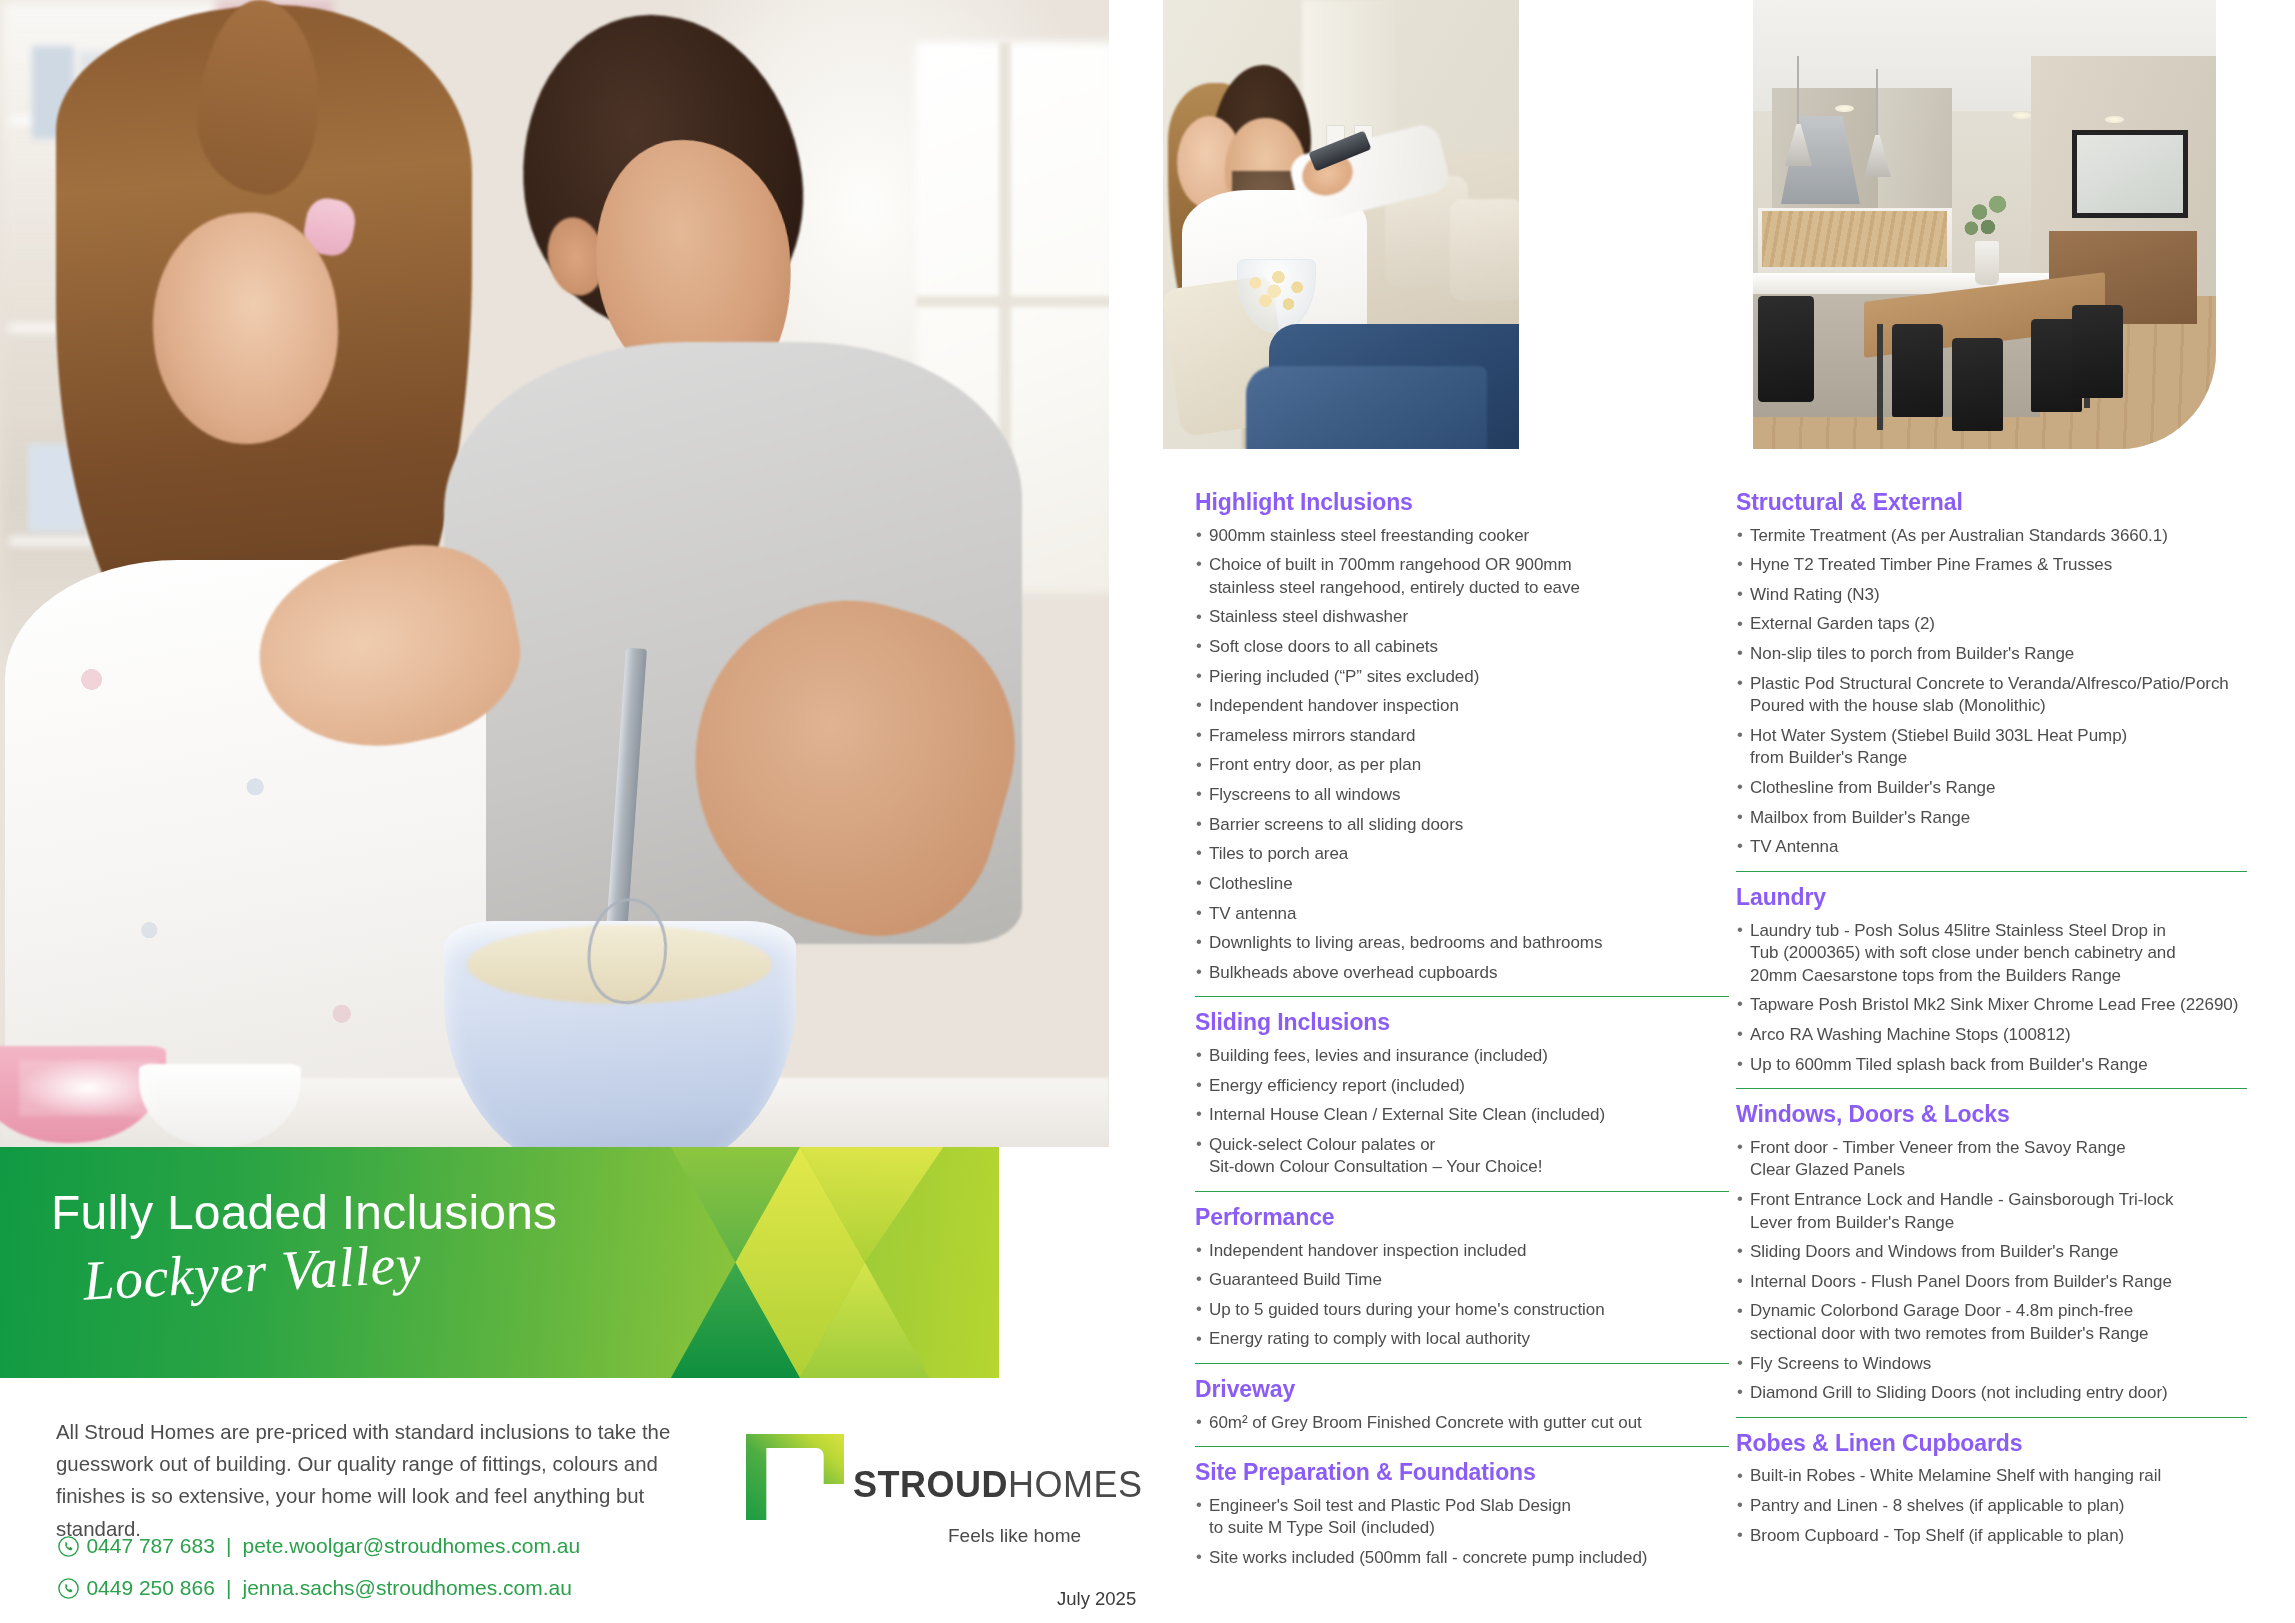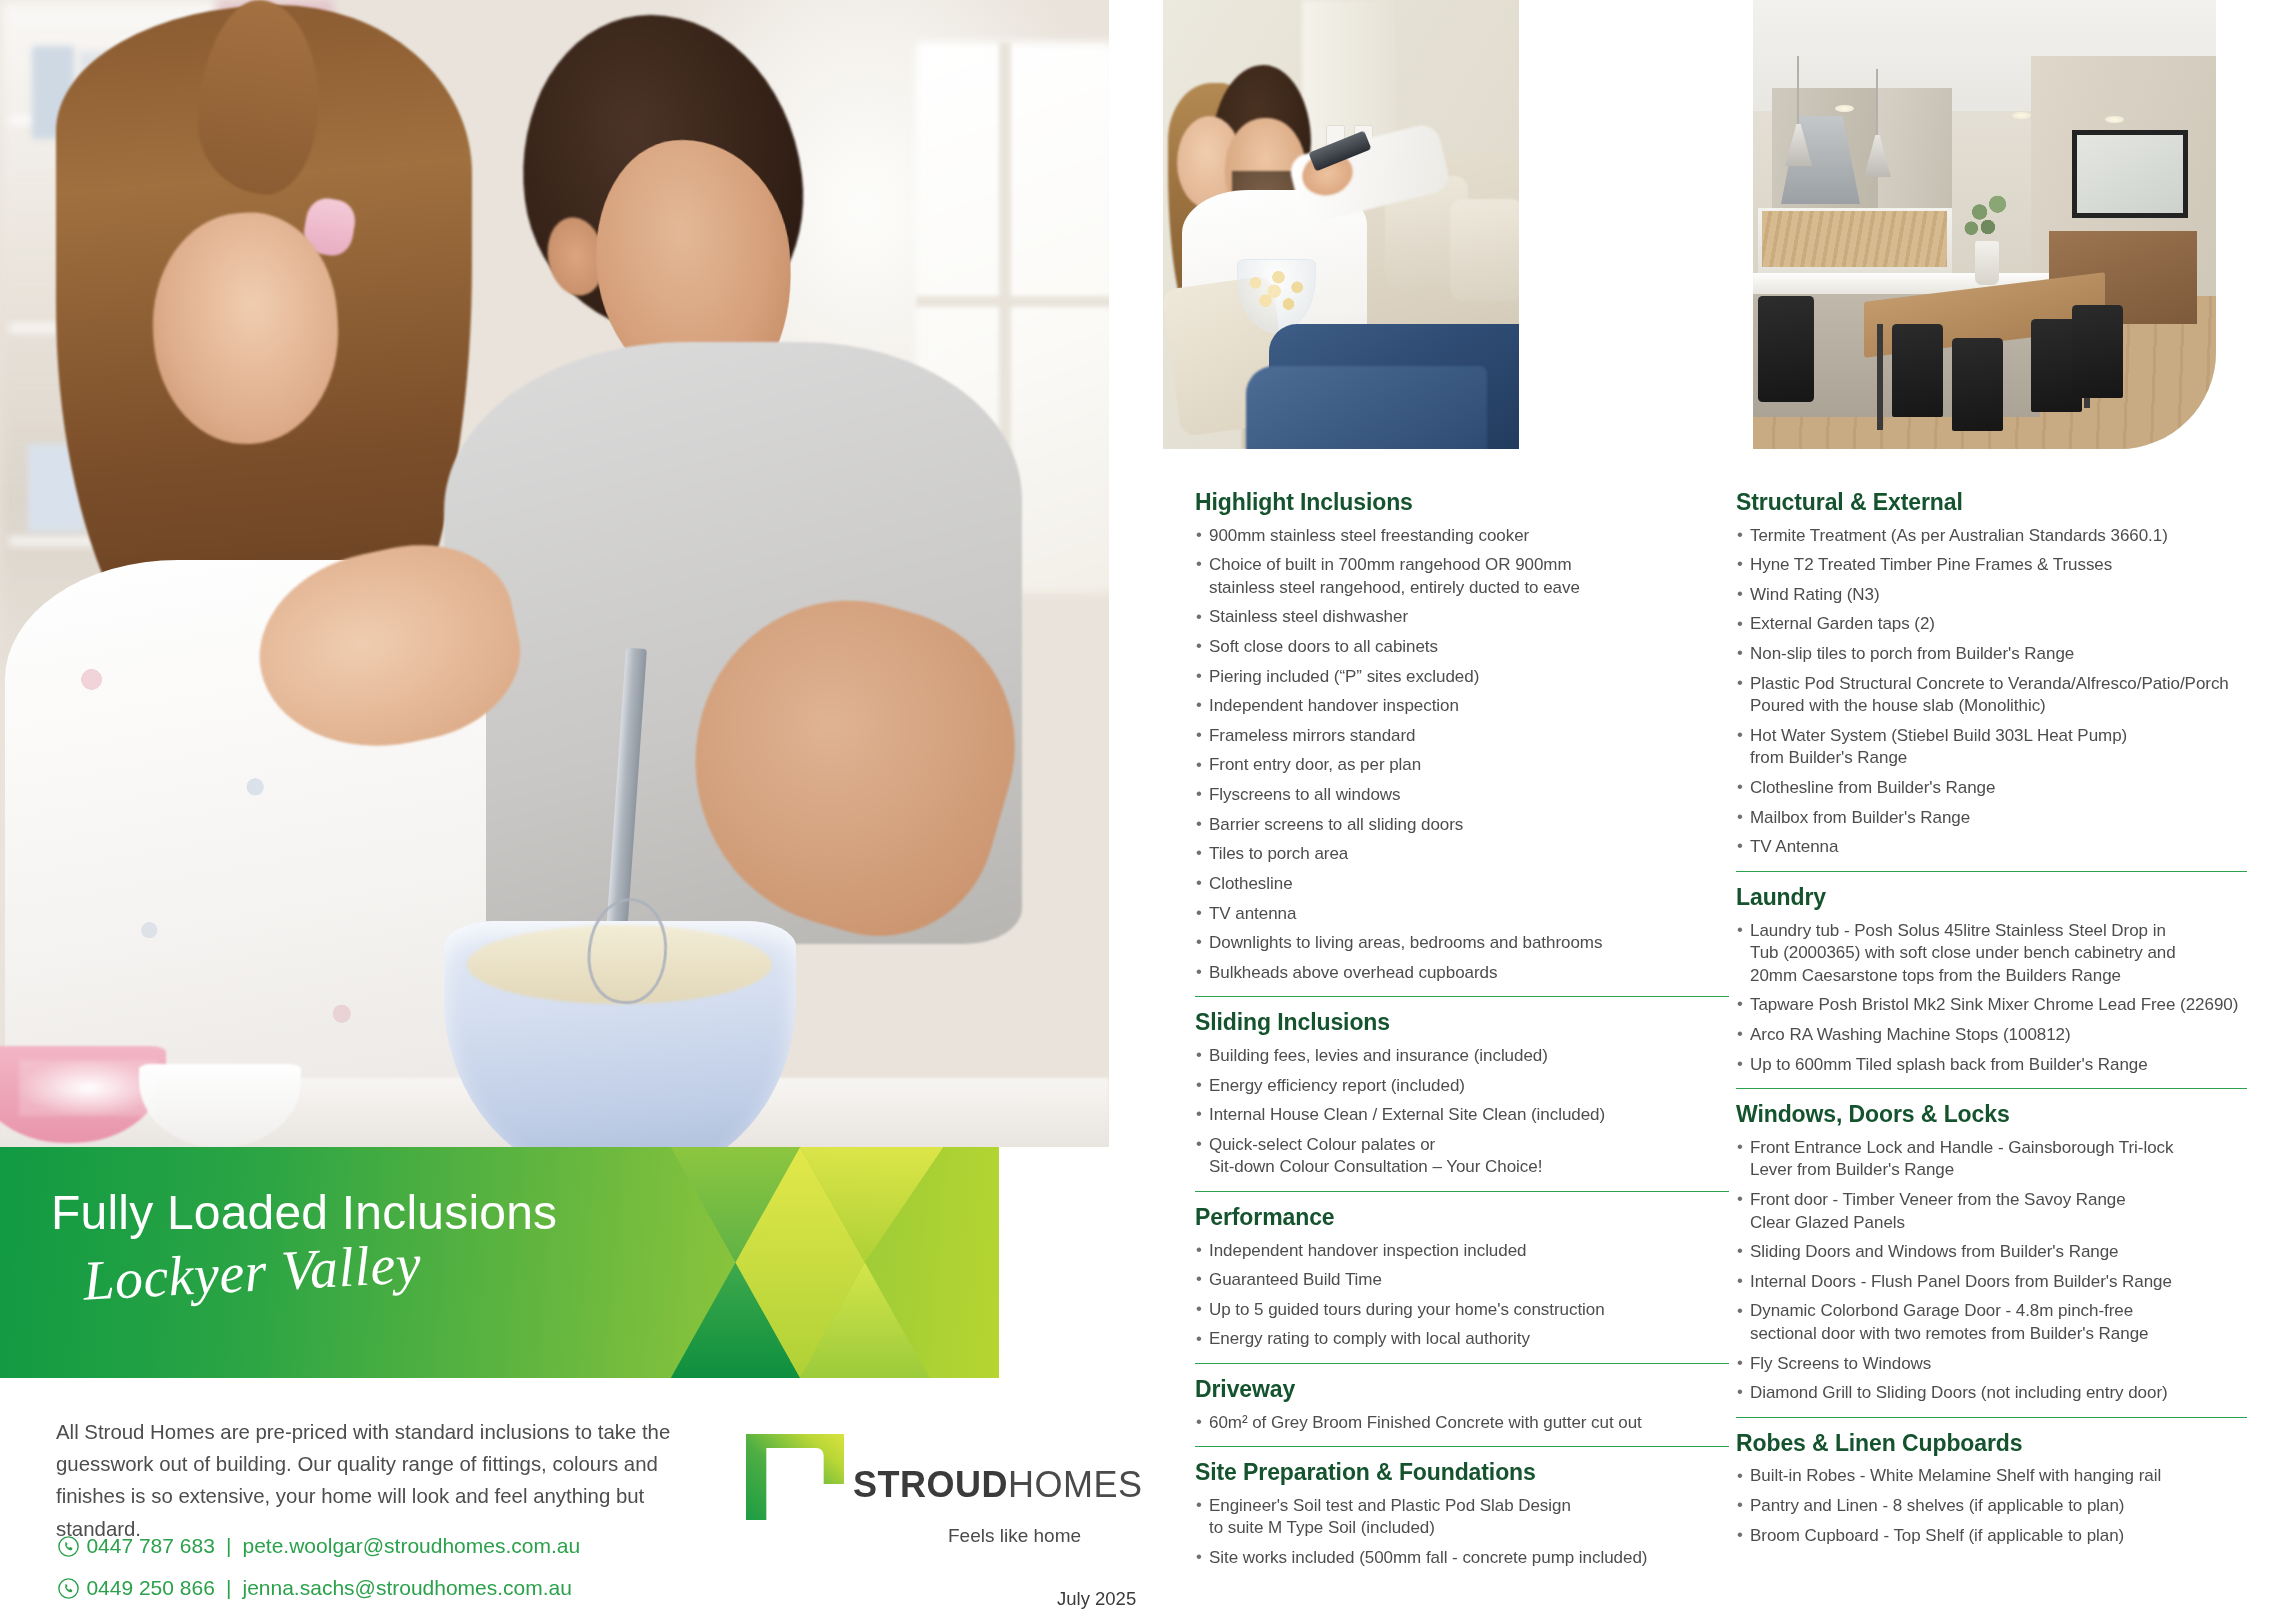--- a/index.html
+++ b/index.html
@@ -418,21 +418,21 @@
   .logo-word span { color:#4a4a4a; font-weight:400; }
   .logo-tag { position:absolute; left:202px; top:91px; font-size:19px; color:#4a4a4a; }
   .datestamp { position:absolute; left:1057px; top:1588px; font-size:18.5px; color:#3a3a3a; }
 
   
   .col { position:absolute; top:490px; }
   .col-mid { left:1195px; width:534px; }
   .col-right { left:1736px; width:511px; }
 
   .sec-title {
-    color:#14532d; font-size:23px; font-weight:700; line-height:1.1;
+    color:#8b5cf6; font-size:23px; font-weight:700; line-height:1.1;
     margin-bottom:9.3px; letter-spacing:-0.1px;
   }
   ul.items { list-style:none; }
   ul.items li {
     position:relative; padding-left:14px; margin-bottom:7px;
     color:#4d4d4d; font-size:17px; line-height:1.33; letter-spacing:-0.05px;
   }
   ul.items li::before {
     content:"•"; position:absolute; left:0.9px; top:-0.9px; color:#6f6f6f; font-size:16.7px;
   }
@@ -688,22 +688,22 @@
           <li><span>Laundry tub - Posh Solus 45litre Stainless Steel Drop in</span><span class="cont">Tub (2000365) with soft close under bench cabinetry and</span><span class="cont">20mm Caesarstone tops from the Builders Range</span></li>
           <li><span>Tapware Posh Bristol Mk2 Sink Mixer Chrome Lead Free (22690)</span></li>
           <li><span>Arco RA Washing Machine Stops (100812)</span></li>
           <li><span>Up to 600mm Tiled splash back from Builder's Range</span></li>
         </ul>
       </div>
       <hr class="rule">
       <div class="sec">
         <div class="sec-title">Windows, Doors &amp; Locks</div>
         <ul class="items">
+          <li><span>Front door - Timber Veneer from the Savoy Range</span><span class="cont">Clear Glazed Panels</span></li>
           <li><span>Front Entrance Lock and Handle - Gainsborough Tri-lock</span><span class="cont">Lever from Builder's Range</span></li>
-          <li><span>Front door - Timber Veneer from the Savoy Range</span><span class="cont">Clear Glazed Panels</span></li>
           <li><span>Sliding Doors and Windows from Builder's Range</span></li>
           <li><span>Internal Doors - Flush Panel Doors from Builder's Range</span></li>
           <li><span>Dynamic Colorbond Garage Door - 4.8m pinch-free</span><span class="cont">sectional door with two remotes from Builder's   Range</span></li>
           <li><span>Fly Screens to Windows</span></li>
           <li><span>Diamond Grill to Sliding Doors (not including entry door)</span></li>
         </ul>
       </div>
       <hr class="rule">
       <div class="sec">
         <div class="sec-title">Robes &amp; Linen Cupboards</div>

